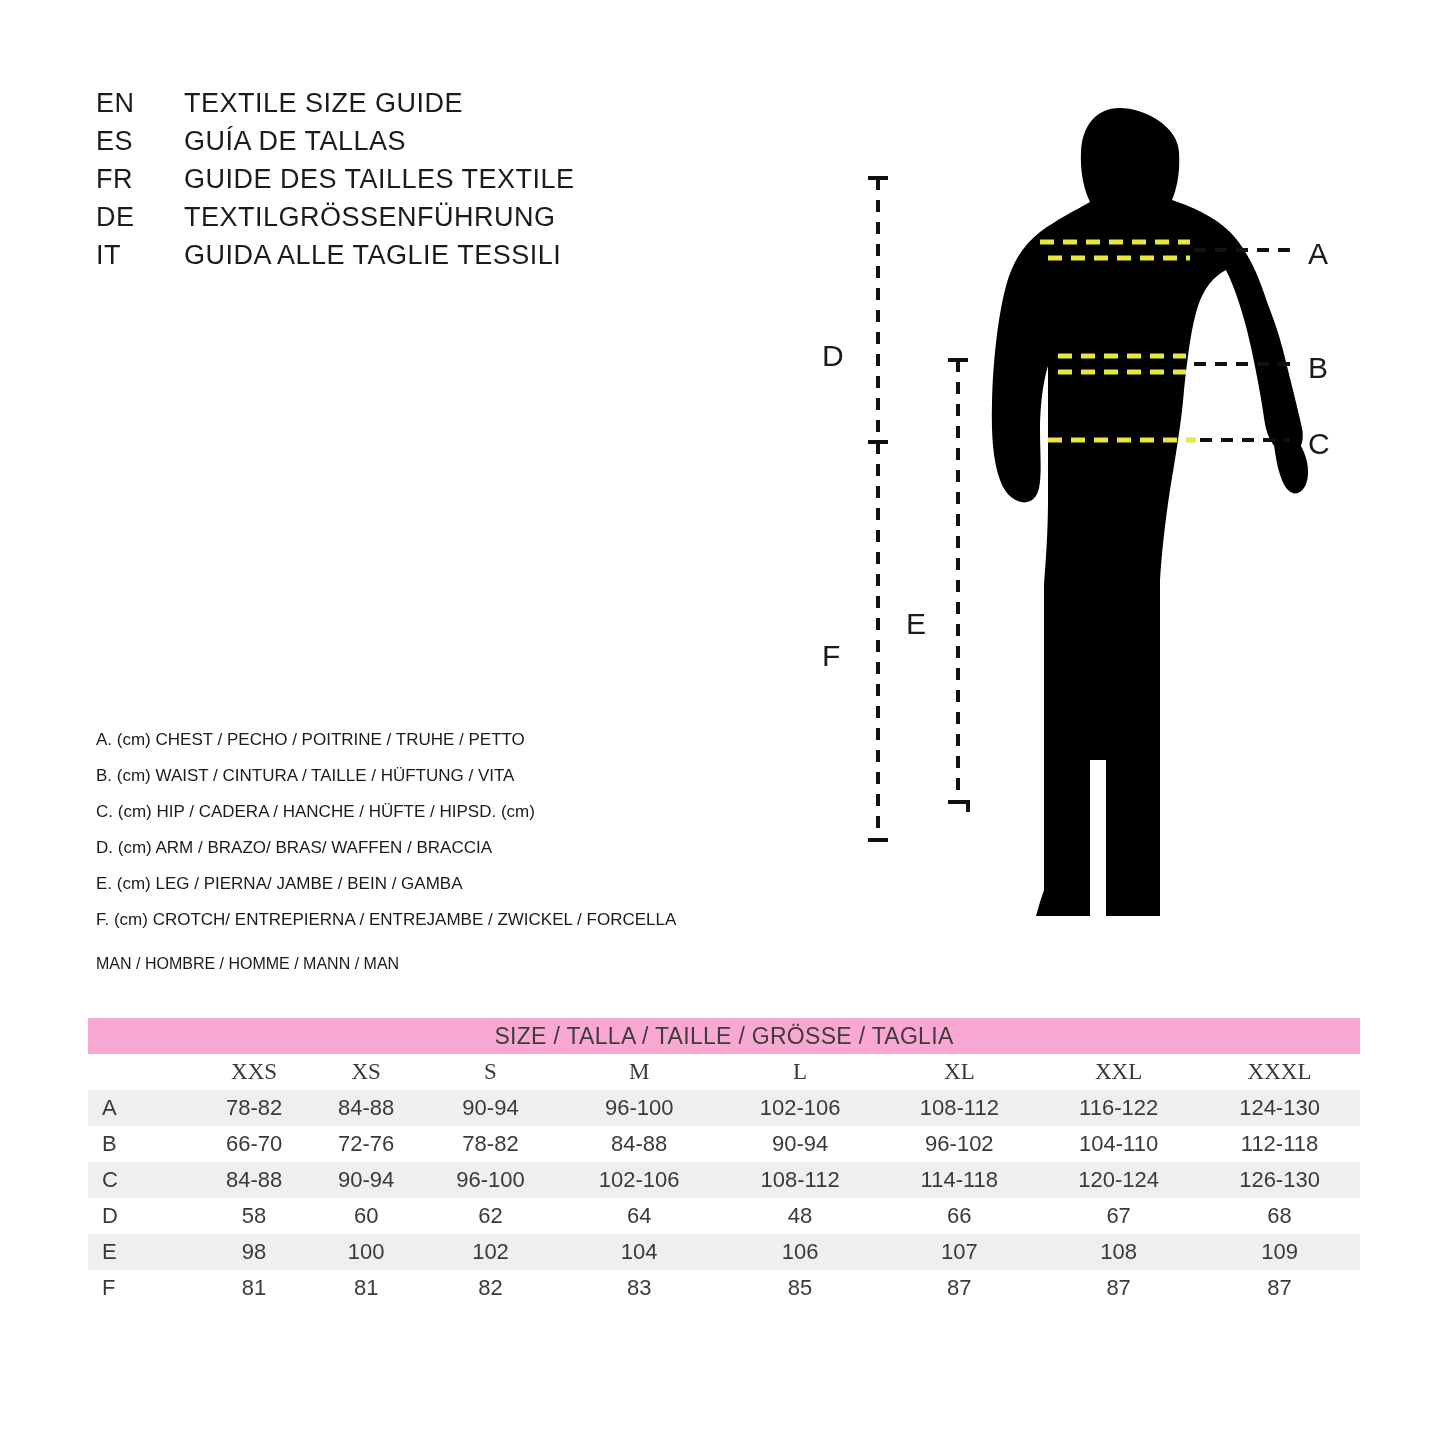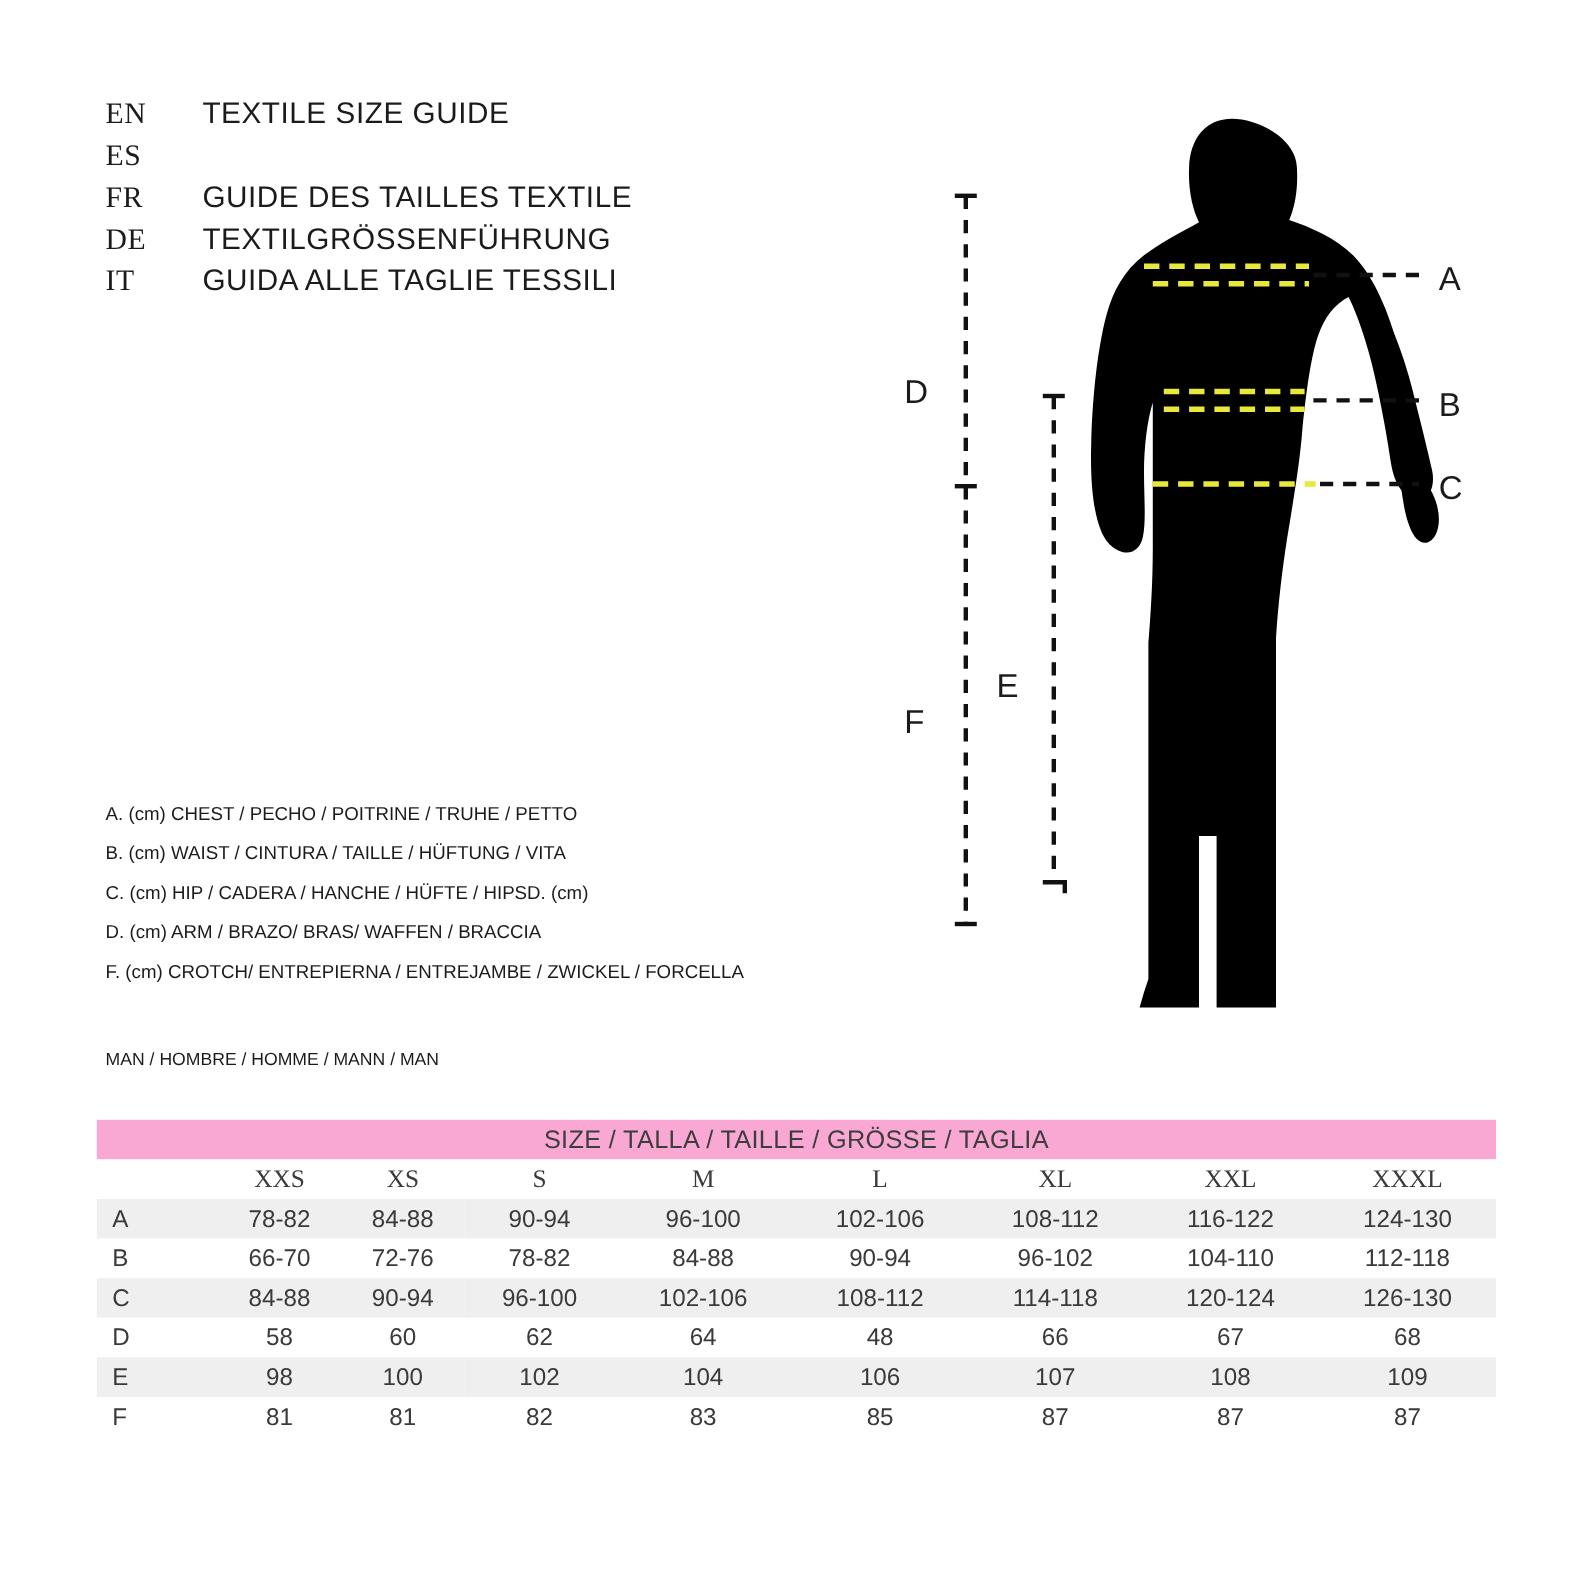--- a/index.html
+++ b/index.html
@@ -27,21 +27,20 @@
     display: flex;
     align-items: baseline;
     height: 38px;
     font-size: 27px;
     letter-spacing: 0.5px;
     color: #1b1b1b;
   }
   .title-lang {
     width: 88px;
     flex: 0 0 88px;
-    font-family: Liberation Serif, serif;
   }
   .title-text {
     flex: 1 1 auto;
   }
 
   
   .legend {
     position: absolute;
     left: 96px;
     top: 722px;
@@ -126,20 +125,21 @@
 </head>
 <body>
 
 <div class="titles">
   <div class="title-row">
     <div class="title-lang">EN</div>
     <div class="title-text">TEXTILE SIZE GUIDE</div>
   </div>
   <div class="title-row">
     <div class="title-lang">ES</div>
+    <div class="title-text">GUÍA DE TALLAS</div>
   </div>
   <div class="title-row">
     <div class="title-lang">FR</div>
     <div class="title-text">GUIDE DES TAILLES TEXTILE</div>
   </div>
   <div class="title-row">
     <div class="title-lang">DE</div>
     <div class="title-text">TEXTILGRÖSSENFÜHRUNG</div>
   </div>
   <div class="title-row">
@@ -237,20 +237,21 @@
     <text x="116" y="574" font-family="Liberation Sans, sans-serif" font-size="30" fill="#1b1b1b">E</text>
     <text x="32" y="606" font-family="Liberation Sans, sans-serif" font-size="30" fill="#1b1b1b">F</text>
   </svg>
 </div>
 
 <div class="legend">
   <div class="legend-row">A. (cm) CHEST / PECHO / POITRINE / TRUHE / PETTO</div>
   <div class="legend-row">B. (cm) WAIST / CINTURA / TAILLE / HÜFTUNG / VITA</div>
   <div class="legend-row">C. (cm) HIP / CADERA / HANCHE / HÜFTE / HIPSD. (cm)</div>
   <div class="legend-row">D. (cm) ARM / BRAZO/ BRAS/ WAFFEN / BRACCIA</div>
+  <div class="legend-row">E. (cm) LEG / PIERNA/ JAMBE / BEIN / GAMBA</div>
   <div class="legend-row">F. (cm) CROTCH/ ENTREPIERNA / ENTREJAMBE / ZWICKEL / FORCELLA</div>
 </div>
 <div class="legend-note">MAN / HOMBRE / HOMME / MANN / MAN</div>
 
 <div class="table-wrap">
   <table class="size-table">
     <tbody>
       <tr class="hdr-row">
         <td colspan="9">SIZE / TALLA / TAILLE / GRÖSSE / TAGLIA</td>
       </tr>

